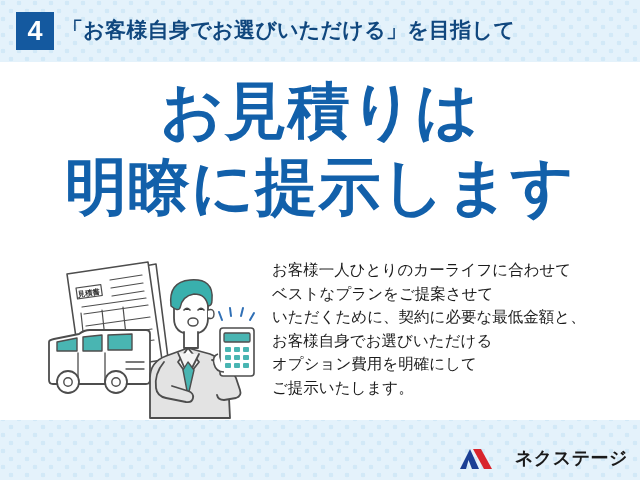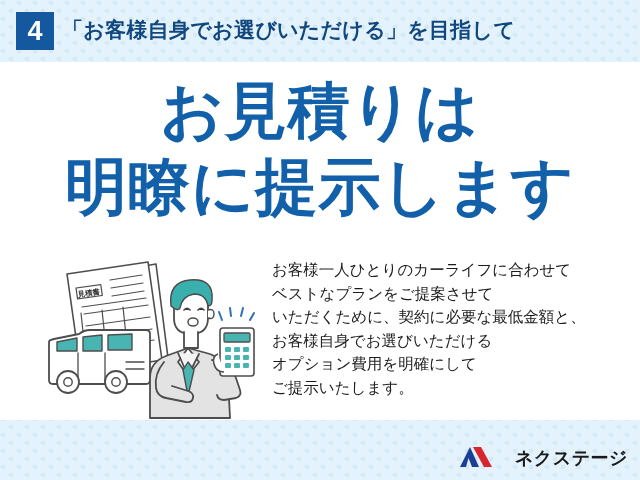--- a/index.html
+++ b/index.html
@@ -56,21 +56,21 @@
   }
   #body-copy div{white-space:nowrap;}
 
   
   #illu{position:absolute;left:38px;top:188px;width:230px;height:172px;}
   #illu svg{display:block;width:230px;height:172px;}
 
   
   #logo{
     position:absolute;right:12px;bottom:10px;
-    display:flex;align-items:flex-start;gap:22px;
+    display:flex;align-items:flex-end;gap:22px;
   }
   #logo-mark{width:34px;height:22px;display:block;}
   #logo-text{
     font-size:18px;font-weight:bold;color:#1a1a1a;letter-spacing:.5px;
     white-space:nowrap;
   }
 </style>
 </head>
 <body>
 

